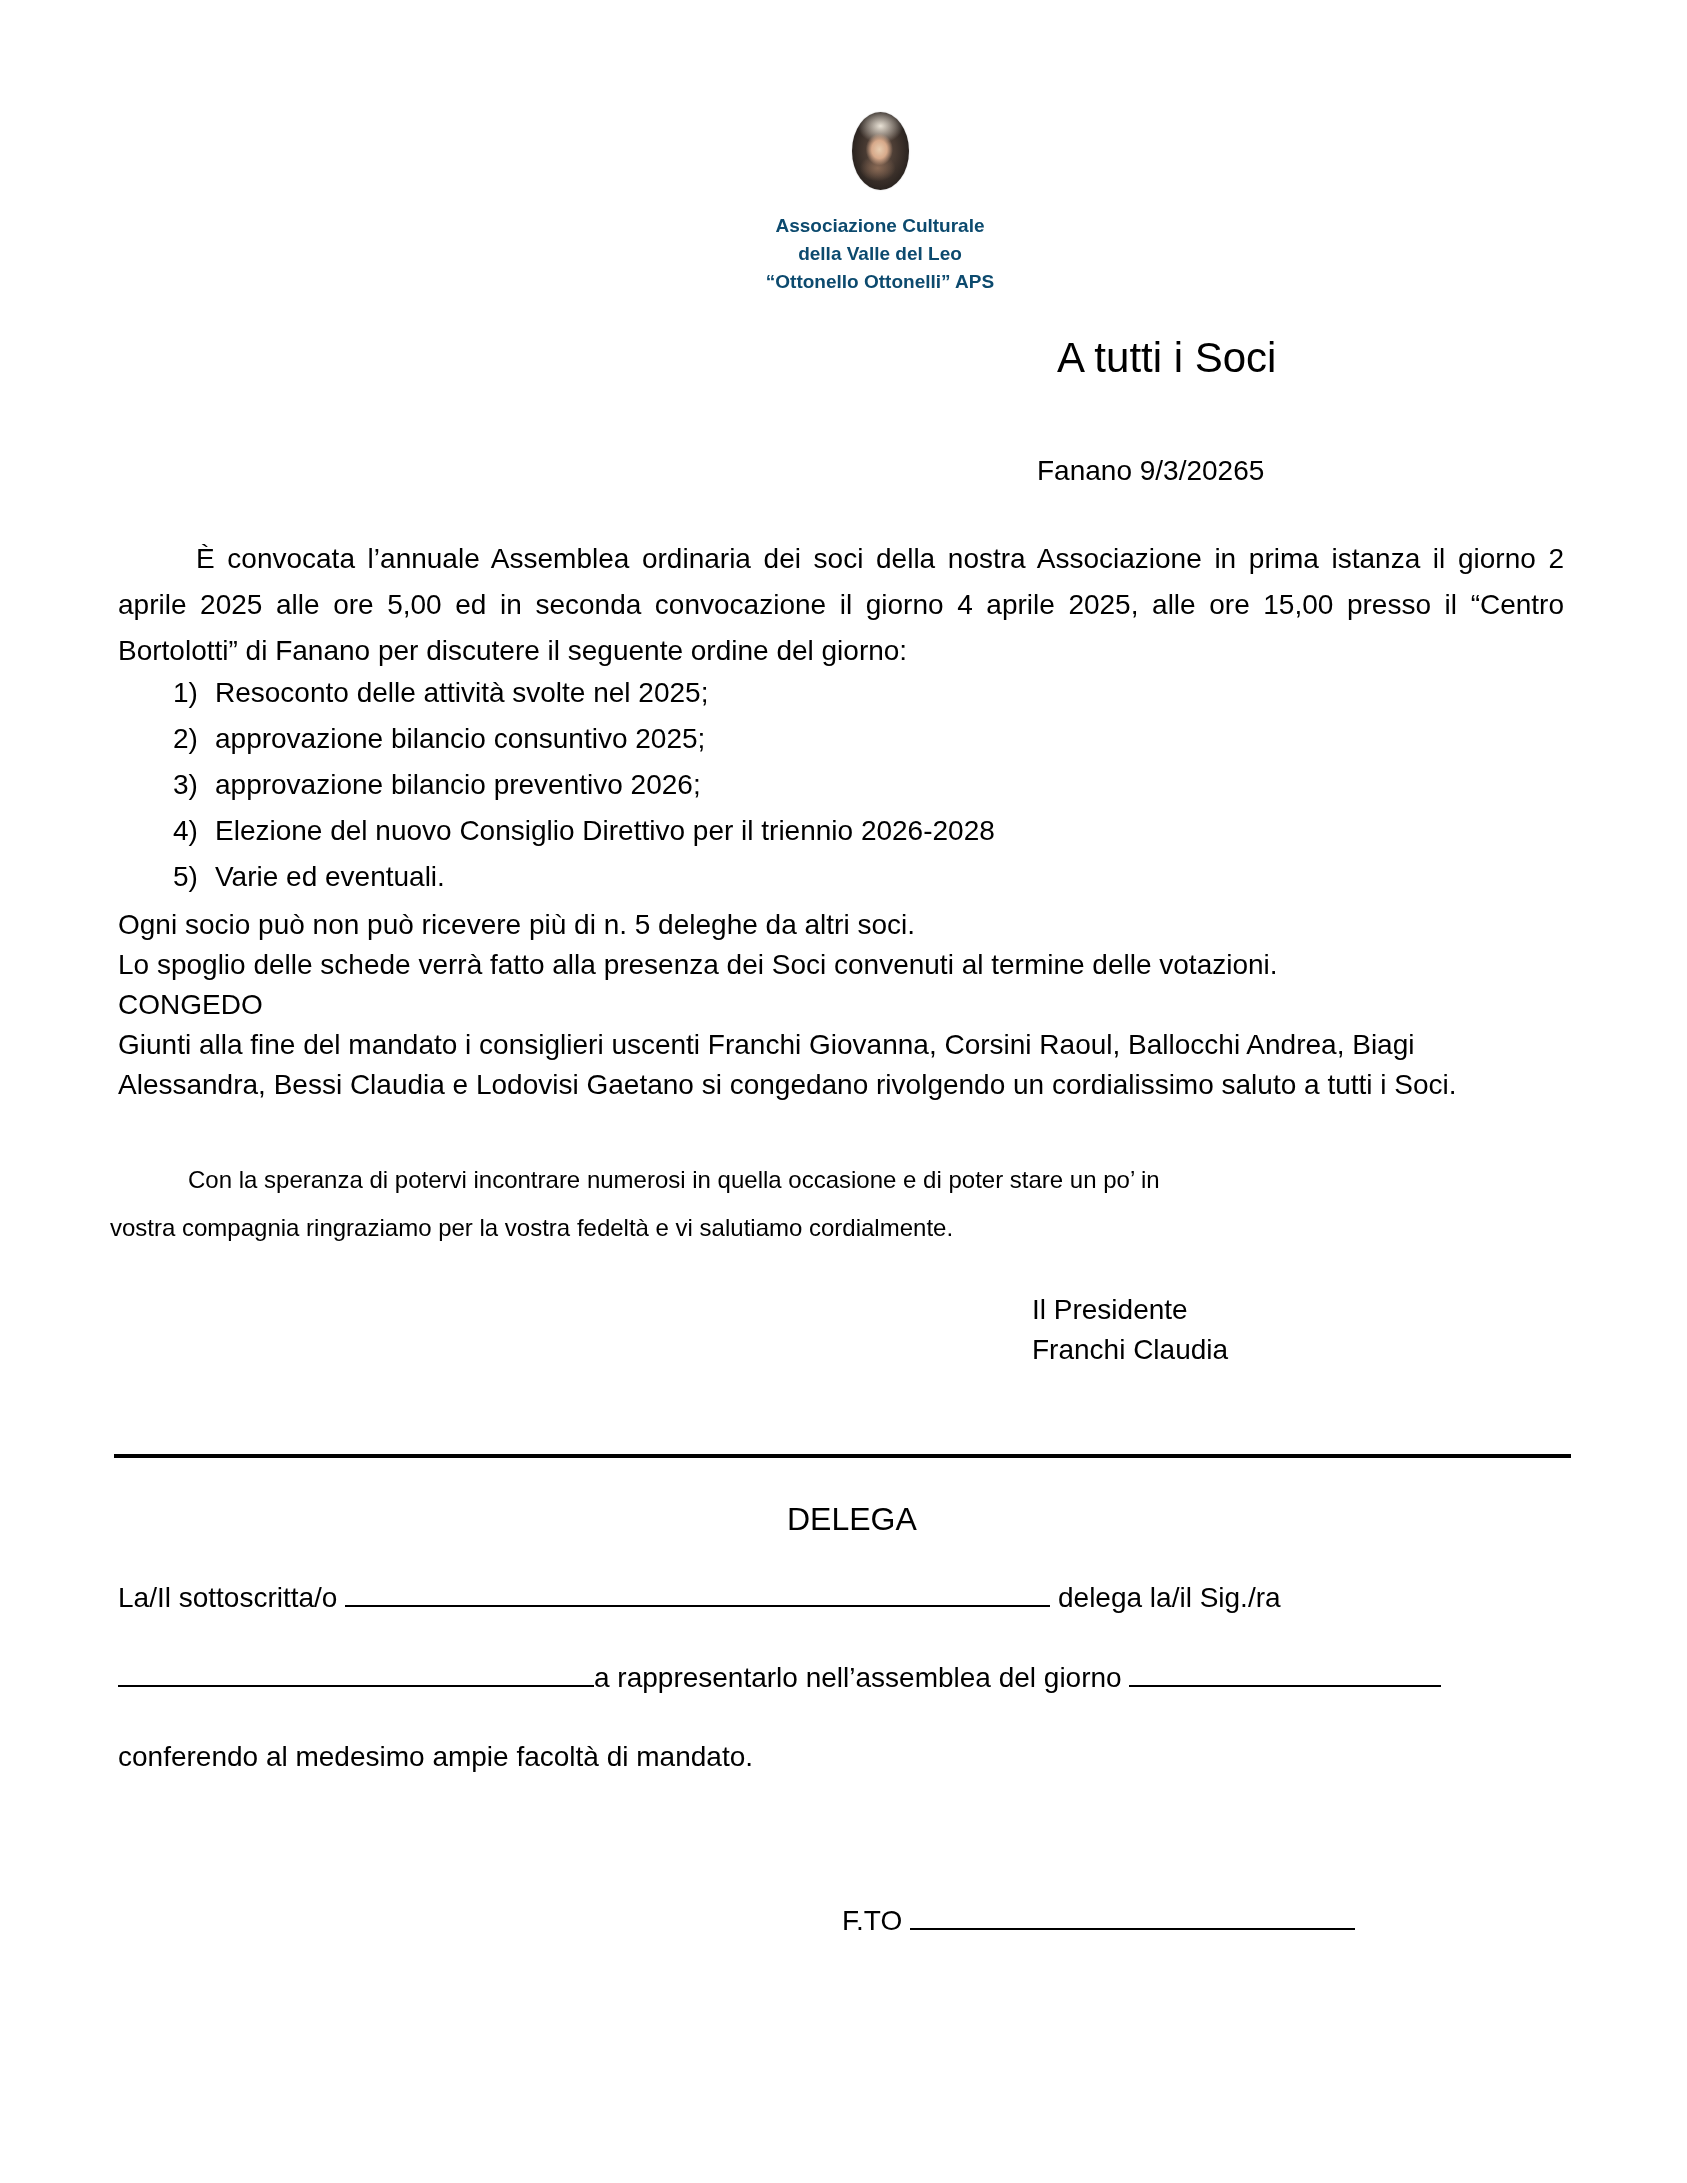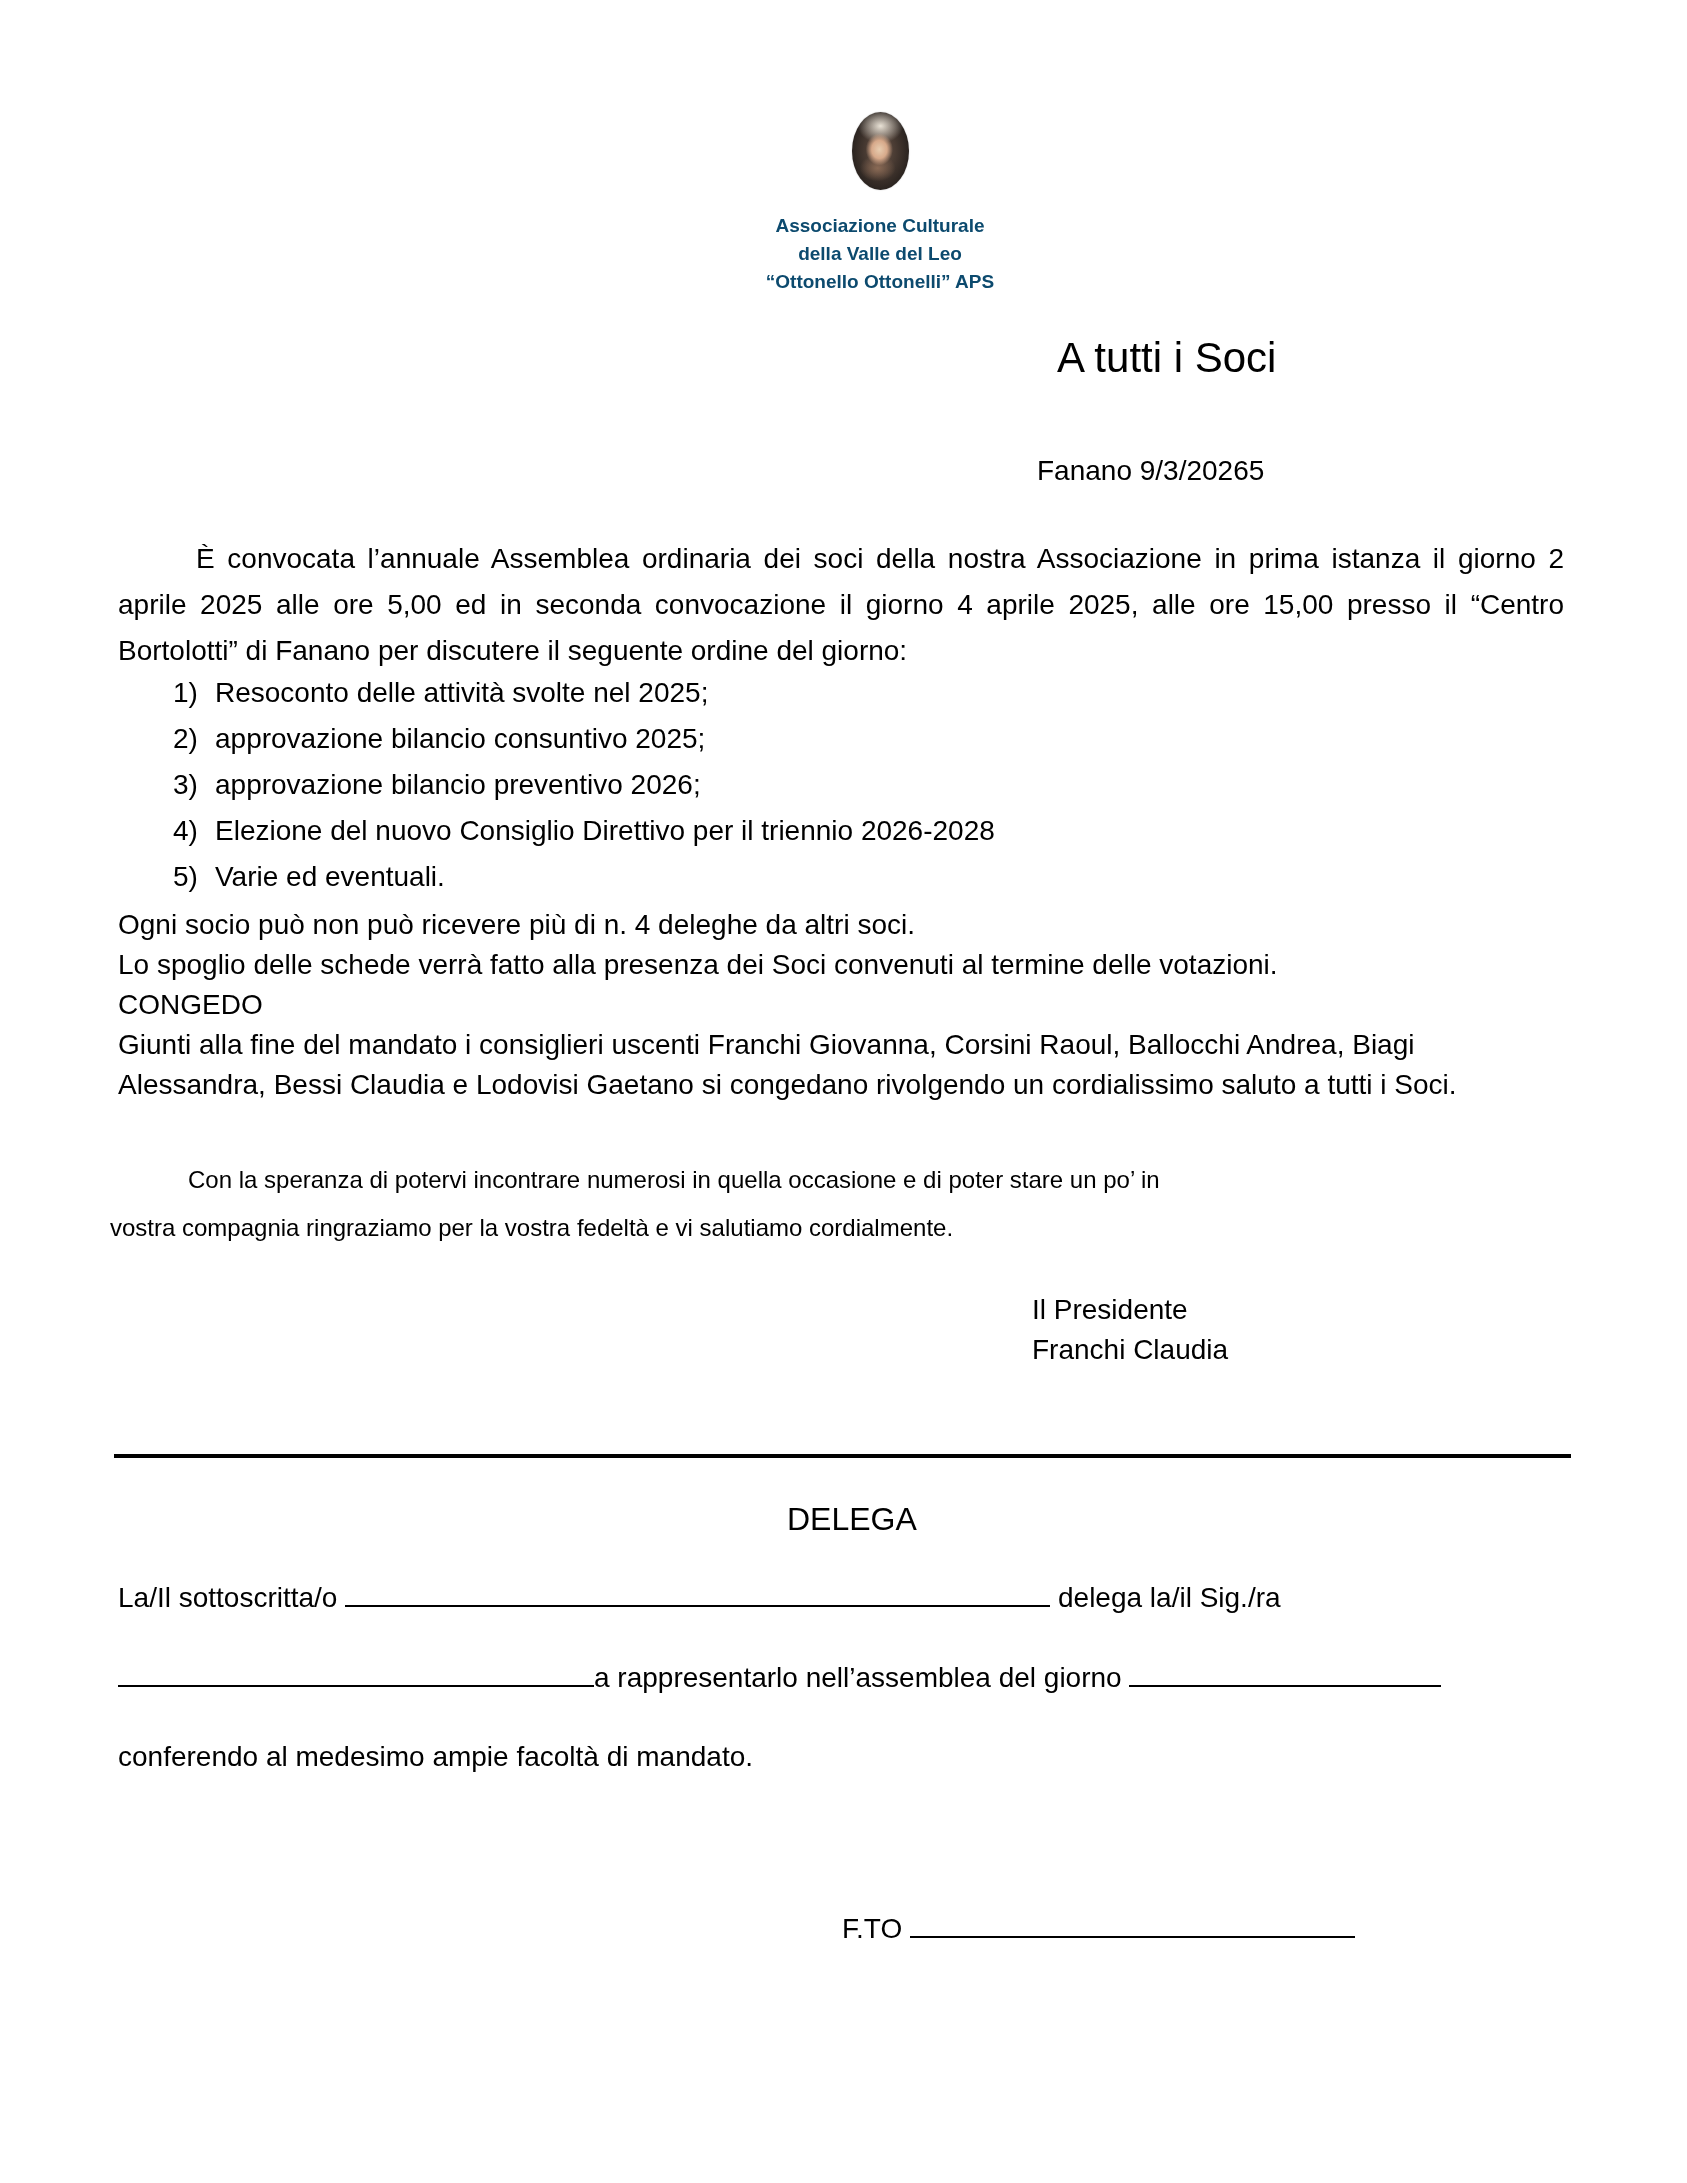--- a/index.html
+++ b/index.html
@@ -36,21 +36,21 @@
   .block { left: 118px; top: 905px; font-size: 28px; line-height: 40px; width: 1456px; }
   .closing { left: 110px; top: 1156px; font-size: 24px; line-height: 48px; width: 1456px; }
   .closing .indent { display: inline-block; width: 78px; }
   .signature { left: 1032px; top: 1290px; width: 337px; text-align: left; font-size: 28px; line-height: 40px; }
   .rule { left: 114px; top: 1454px; width: 1457px; height: 4px; background: #000; }
   .delega-title { left: 787px; top: 1501px; font-size: 32px; }
   .form-line { left: 118px; font-size: 28px; white-space: nowrap; }
   .blank {
     display: inline-block; border-bottom: 2.6px solid #000; height: 24px; vertical-align: baseline;
   }
-  .fto { left: 842px; top: 1904px; font-size: 28px; white-space: nowrap; margin-top: 8px; }
+  .fto { left: 842px; top: 1904px; font-size: 28px; white-space: nowrap; }
 </style>
 </head>
 <body>
 
 <div class="abs portrait"></div>
 <div class="abs org">
   <div>Associazione Culturale</div>
   <div>della Valle del Leo</div>
   <div>“Ottonello Ottonelli” APS</div>
 </div>
@@ -62,21 +62,21 @@
 
 <div class="abs doc-text agenda">
   <div><span class="num">1)</span><span>Resoconto delle attività svolte nel 2025;</span></div>
   <div><span class="num">2)</span><span>approvazione bilancio consuntivo 2025;</span></div>
   <div><span class="num">3)</span><span>approvazione bilancio preventivo 2026;</span></div>
   <div><span class="num">4)</span><span>Elezione del nuovo Consiglio Direttivo per il triennio 2026-2028</span></div>
   <div><span class="num">5)</span><span>Varie ed eventuali.</span></div>
 </div>
 
 <div class="abs doc-text block">
-  <div>Ogni socio può non può ricevere più di n. 4 deleghe da altri soci.</div>
+  <div>Ogni socio può non può ricevere più di n. 5 deleghe da altri soci.</div>
   <div>Lo spoglio delle schede verrà fatto alla presenza dei Soci convenuti al termine delle votazioni.</div>
   <div>CONGEDO</div>
   <div>Giunti alla fine del mandato i consiglieri uscenti Franchi Giovanna, Corsini Raoul, Ballocchi Andrea, Biagi</div>
   <div>Alessandra, Bessi Claudia e Lodovisi Gaetano si congedano rivolgendo un cordialissimo saluto a tutti i Soci.</div>
 </div>
 
 <div class="abs doc-text closing">
   <div><span class="indent"></span><span>Con la speranza di potervi incontrare numerosi in quella occasione e di poter stare un po’ in</span></div>
   <div>vostra compagnia ringraziamo per la vostra fedeltà e vi salutiamo cordialmente.</div>
 </div>

